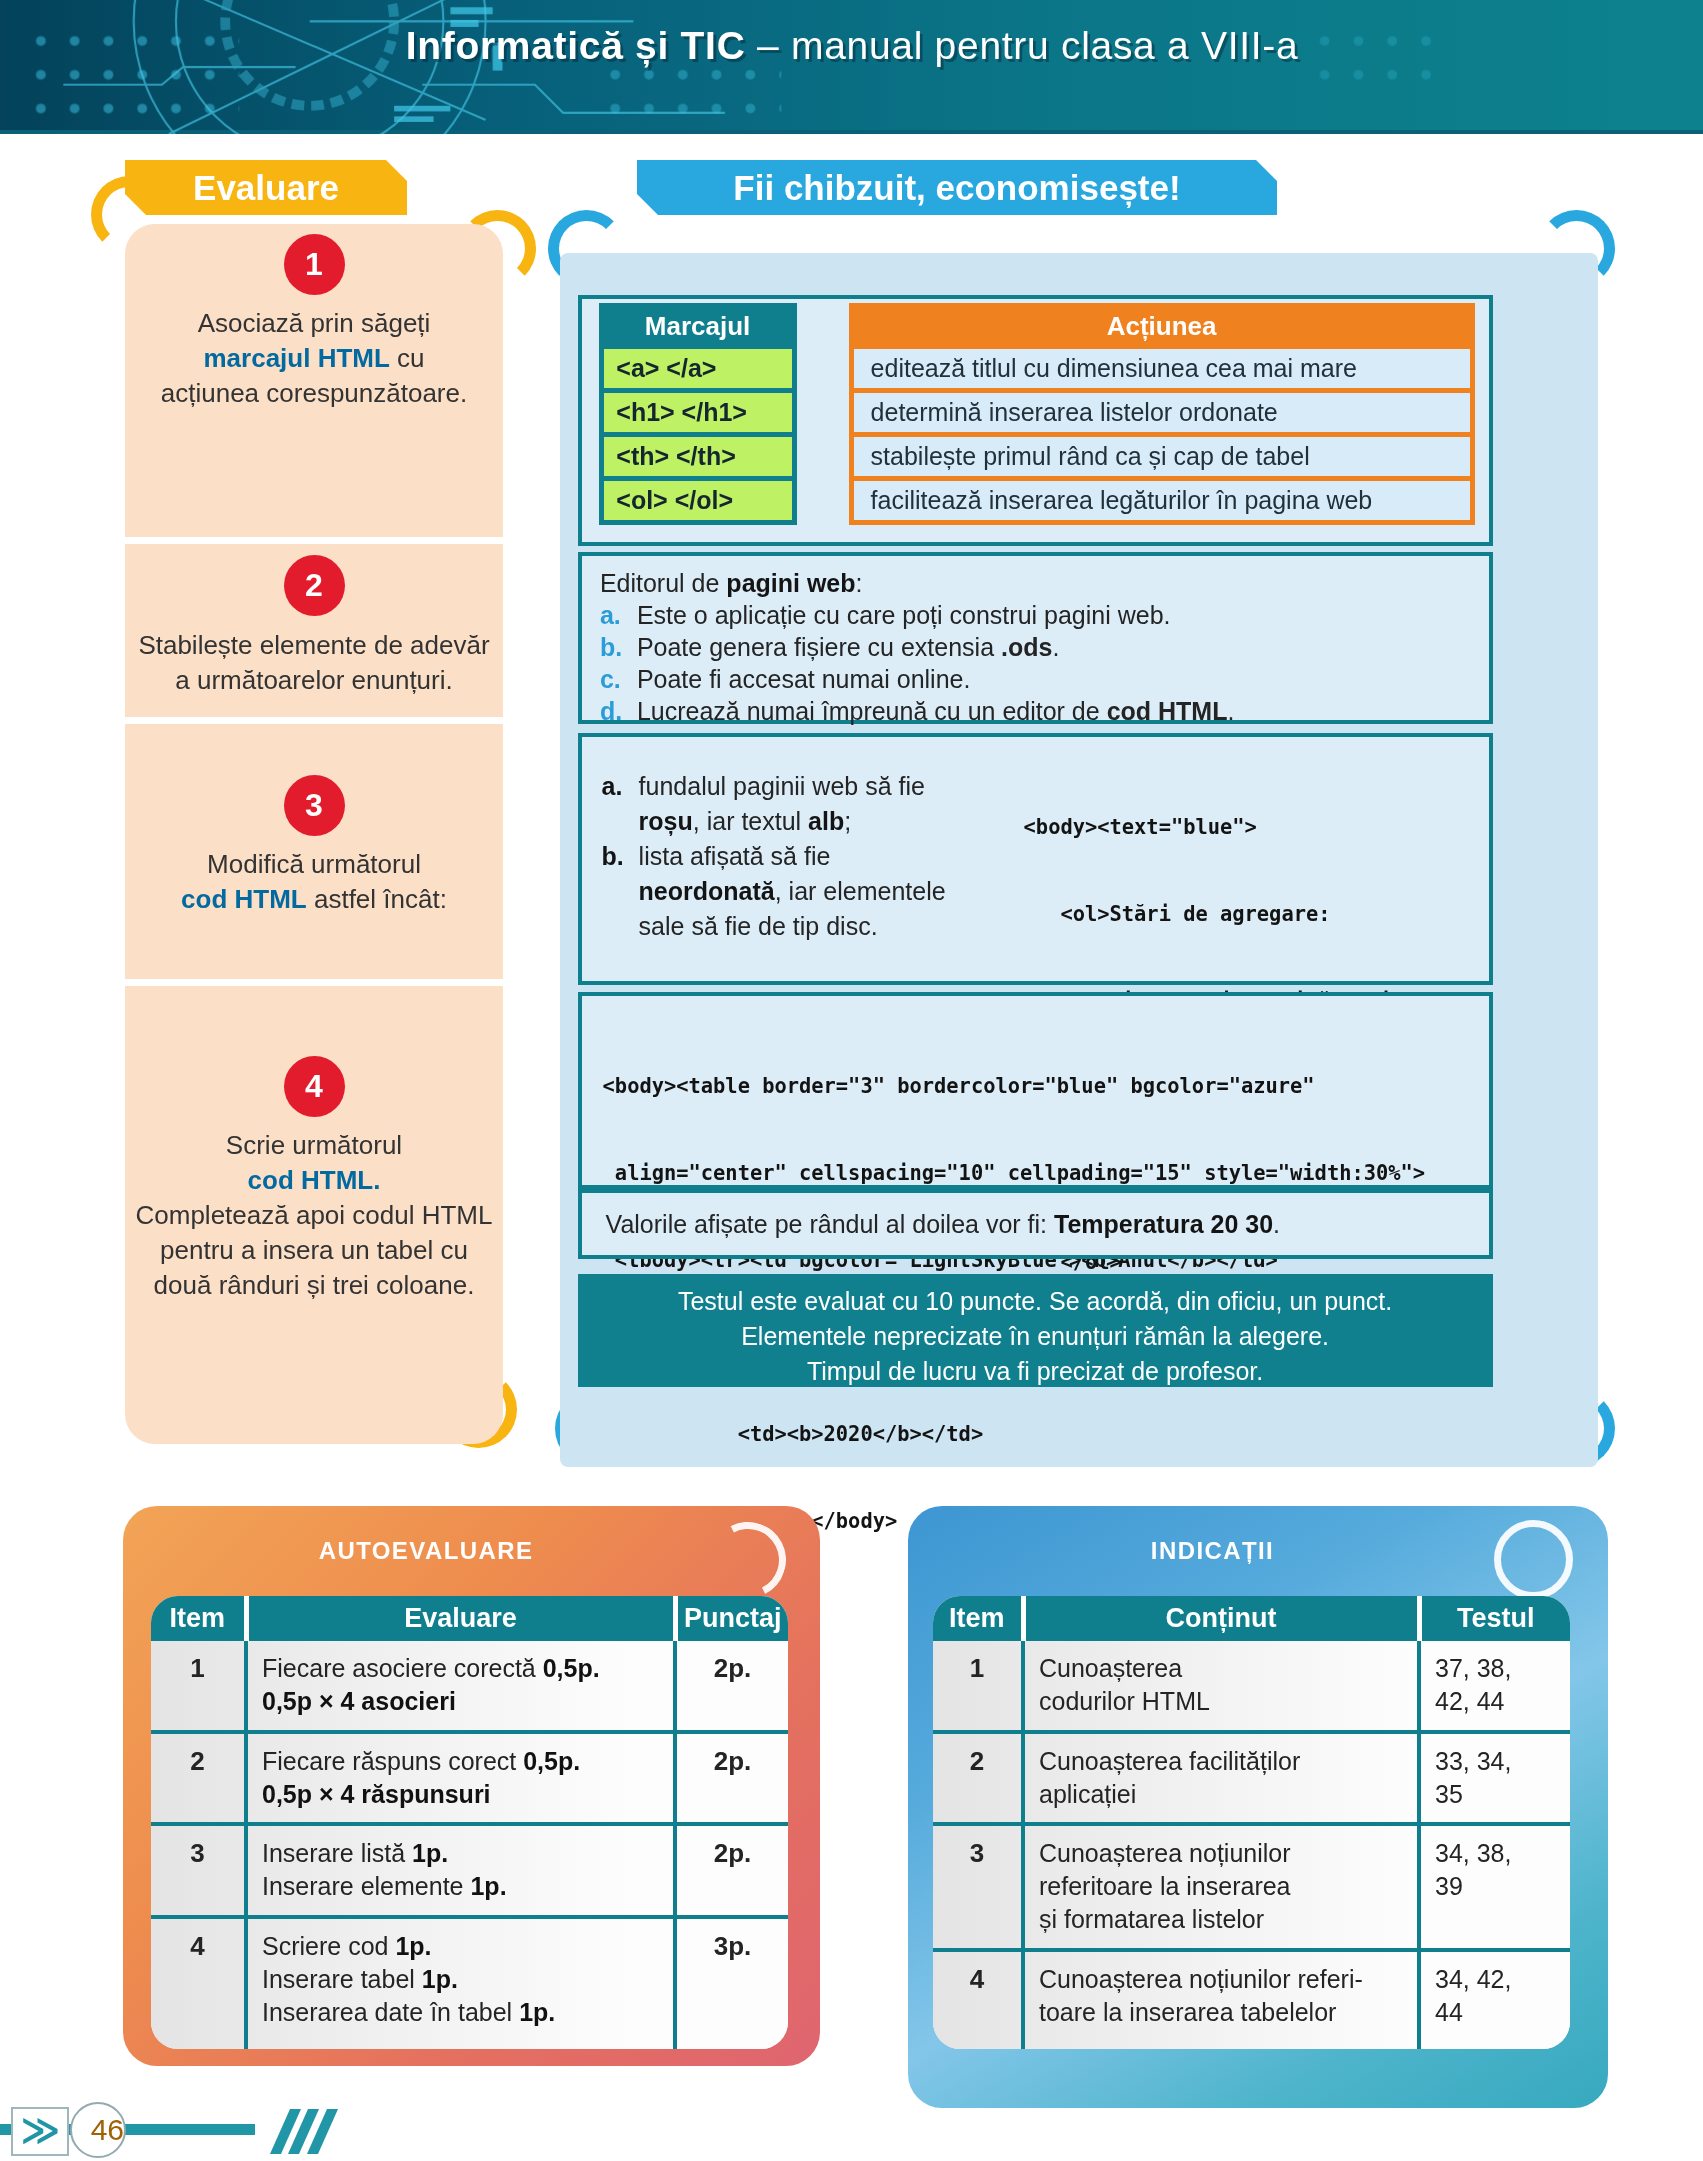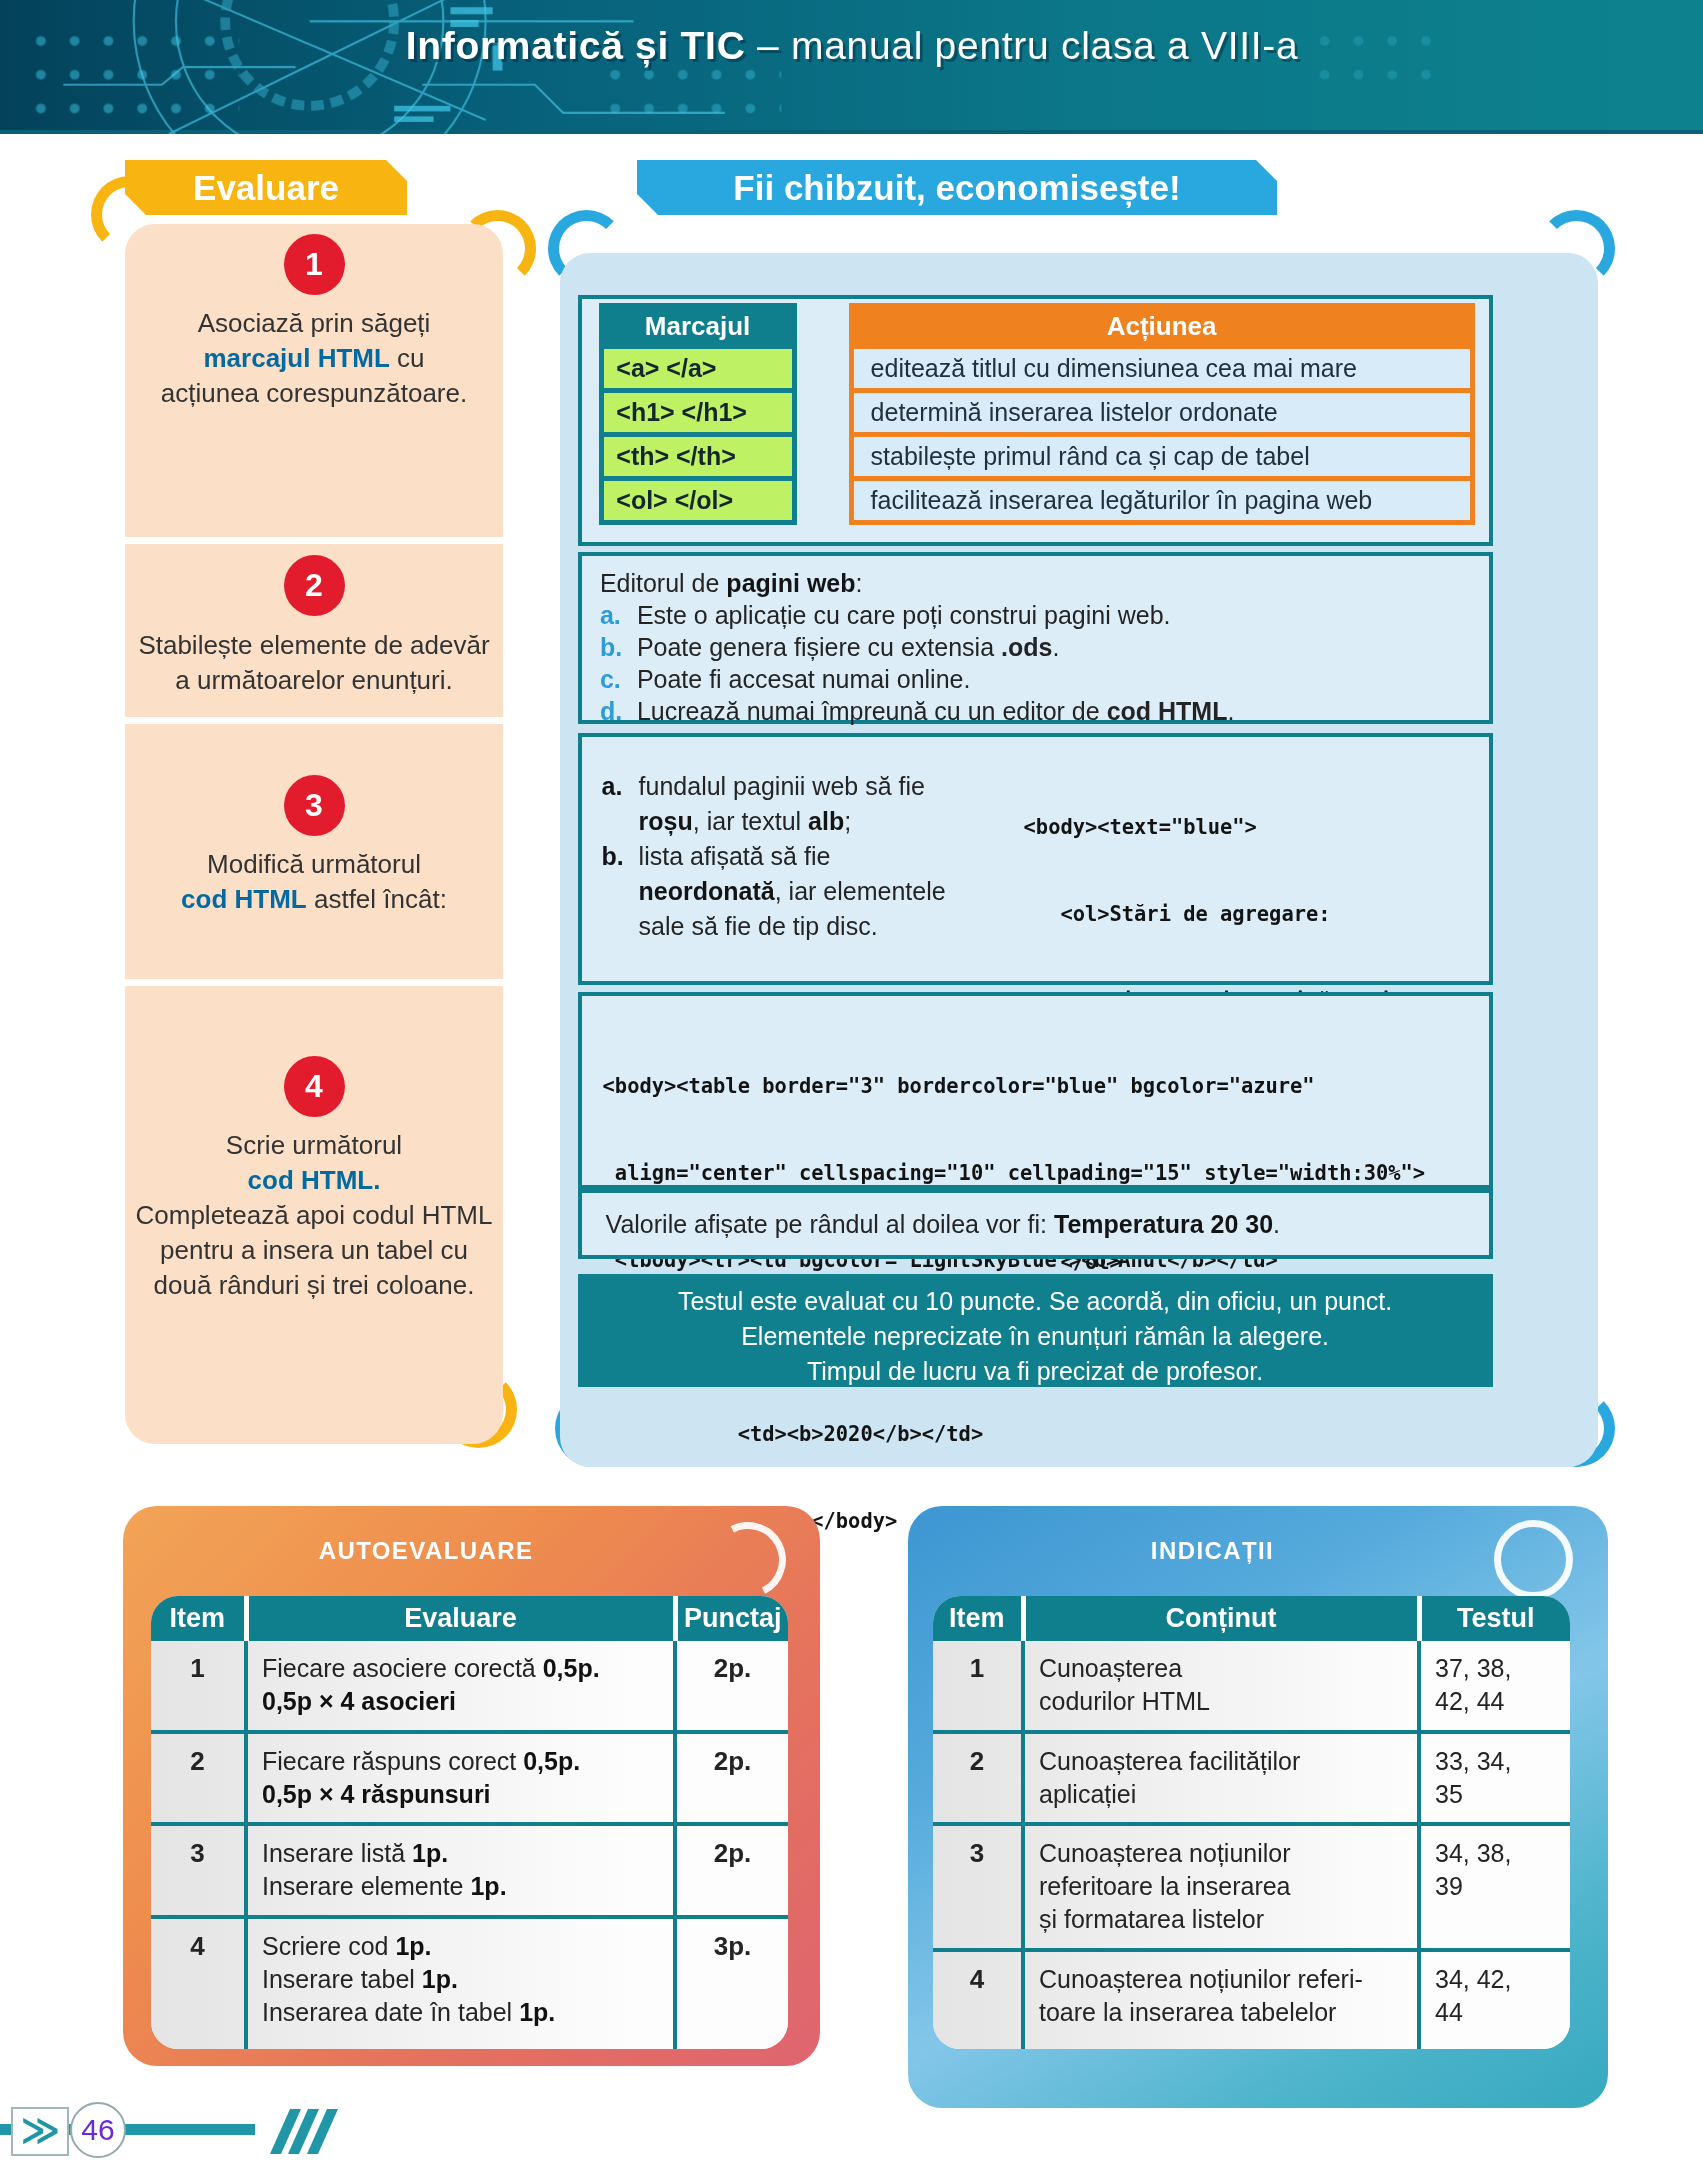--- a/index.html
+++ b/index.html
@@ -42,21 +42,21 @@
 .pl-sec b{color:#0369a1}
 .s1{height:320px;padding-top:10px}
 .s2{height:180px;padding-top:11.3px}
 .s3{height:262px;padding-top:51px}
 .s4{height:459px;padding-top:70px;border-bottom:none}
 .badge{width:61px;height:61px;border-radius:50%;background:#e31c2d;color:#fff;
  font-weight:700;font-size:32px;line-height:61px;margin:0 auto 11.3px auto;text-align:center}
 
 
 .panel-right{position:absolute;left:560px;top:253px;width:1038px;height:1214px;
- background:#cde4f2;border-radius:30px}
+ background:#cde4f2;border-radius:8px}
 .rbox{position:absolute;left:17.6px;width:915px;background:#dcedf8;border:4.2px solid #0f7f8d}
 .b1{top:42px;height:251px}
 .b2{top:299px;height:172px;padding:11.3px 18.3px;font-size:25px;line-height:32px}
 .b3{top:480px;height:252px}
 .b4{top:739px;height:197px;padding:18.3px 0 0 21px}
 .b5{top:936px;height:70px;display:flex;align-items:center;padding-left:24px;font-size:25px}
 .b6{top:1021px;height:113px;background:#10808e;border-color:#10808e;color:#fff;
  text-align:center;font-weight:400;font-size:25px;line-height:35px;padding-top:6.3px}
 
 .t-marc{position:absolute;left:17px;top:4.2px;width:198px;border-collapse:collapse;table-layout:fixed}
@@ -103,21 +103,21 @@
 .ct td b{color:#111}
 .ct .c-item,.ct .c-pct{font-weight:700;text-align:center;font-size:26px}
 .ct tbody tr:last-child td{padding-bottom:20px}
 
 
 .f-bar{position:absolute;left:0;top:2124px;width:255px;height:11.3px;background:#2196a6}
 .f-chev{position:absolute;left:11.3px;top:2107px;width:58px;height:49px;background:#fff;
  border:2.1px solid #9fb6bb;color:#1f95a5;font-size:38px;line-height:42px;text-align:center;
  font-family:"DejaVu Sans",sans-serif;font-weight:700}
 .f-page{position:absolute;left:70px;top:2102px;width:56px;height:56px;border-radius:50%;
- background:#fff;border:2.1px solid #93aab0;color:#6d28d9;font-size:30px;text-align:center;line-height:52px}
+ background:#fff;border:2.1px solid #93aab0;color:#a16207;font-size:30px;text-align:right;line-height:52px}
 .f-slash{position:absolute;top:2109px;width:10.6px;height:45px;background:#2196a6;transform:skewX(-24deg)}
 </style>
 </head>
 <body>
 
 <div class="page">
 
   <div class="header">
     <svg class="hdr-art" width="1704" height="134" viewBox="0 0 2421 190">
       <defs>

